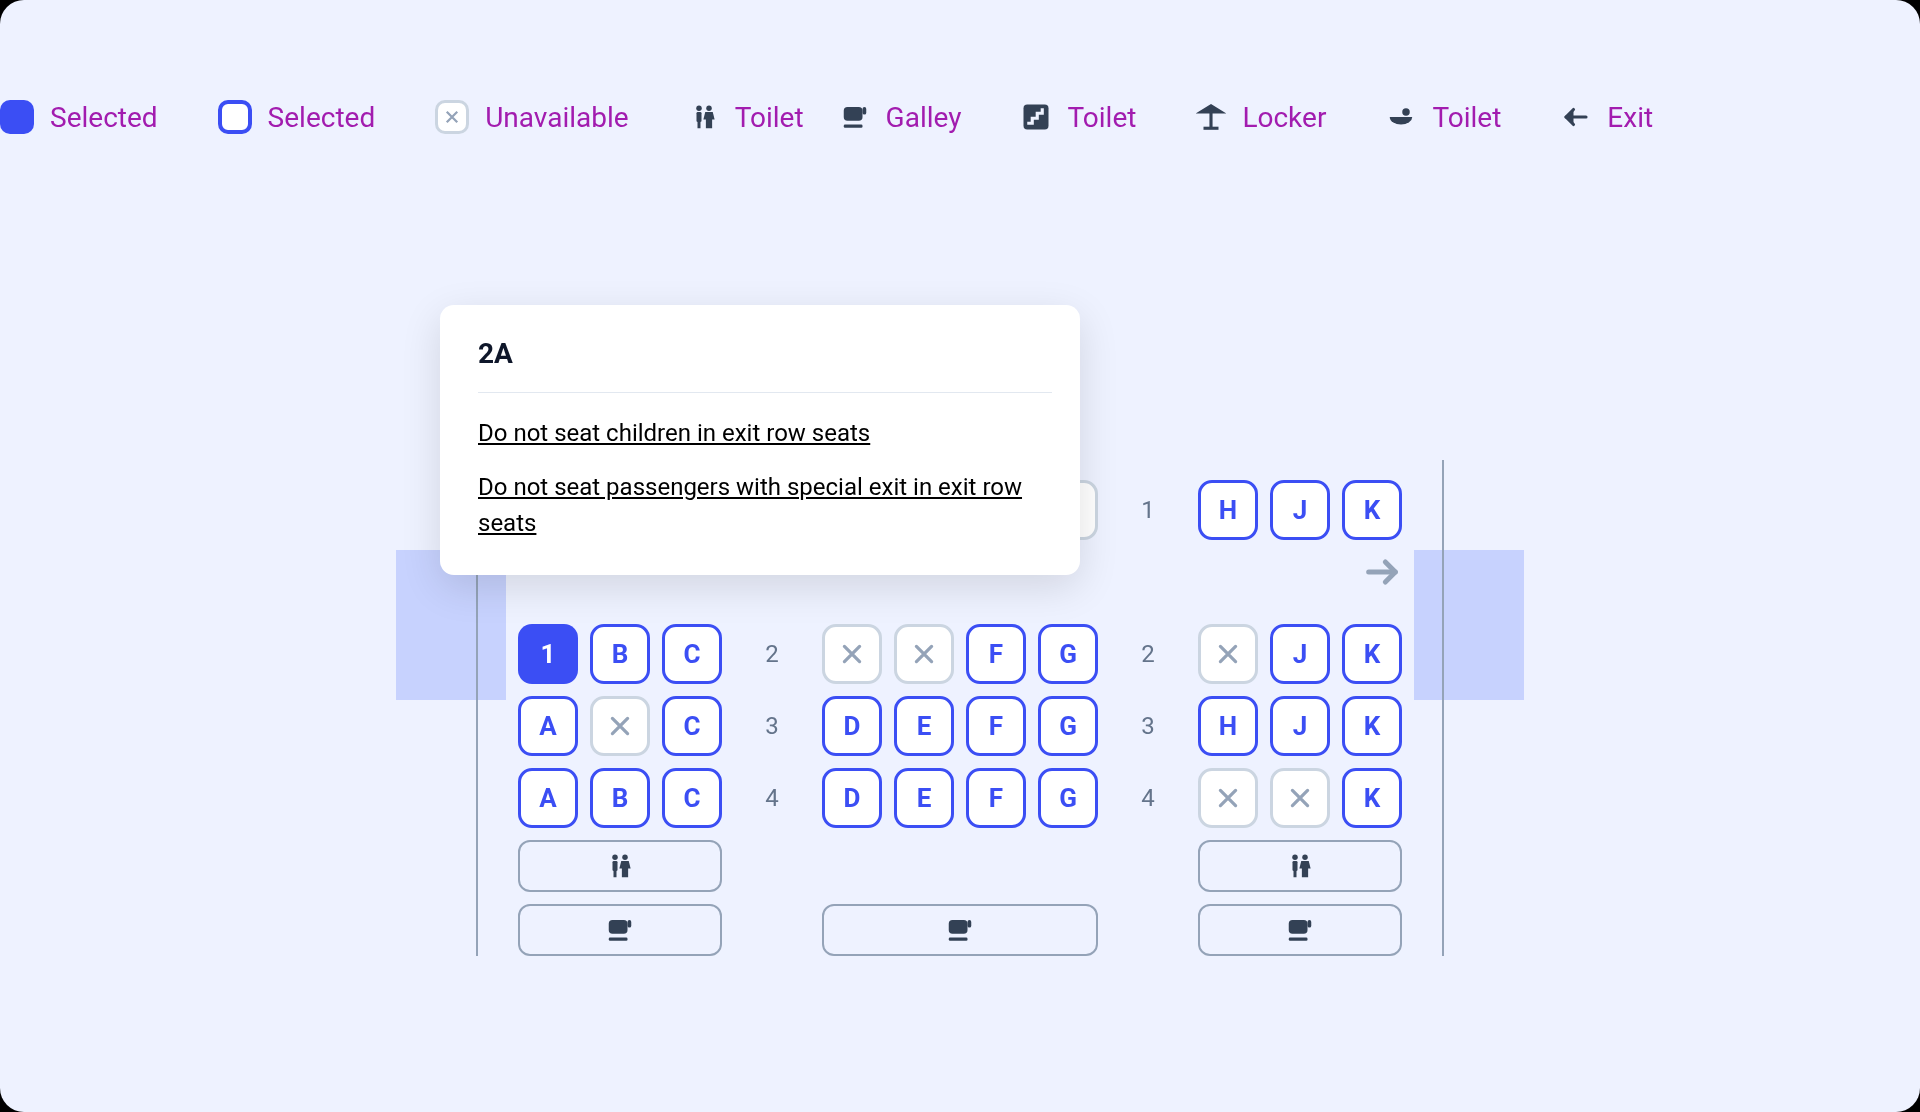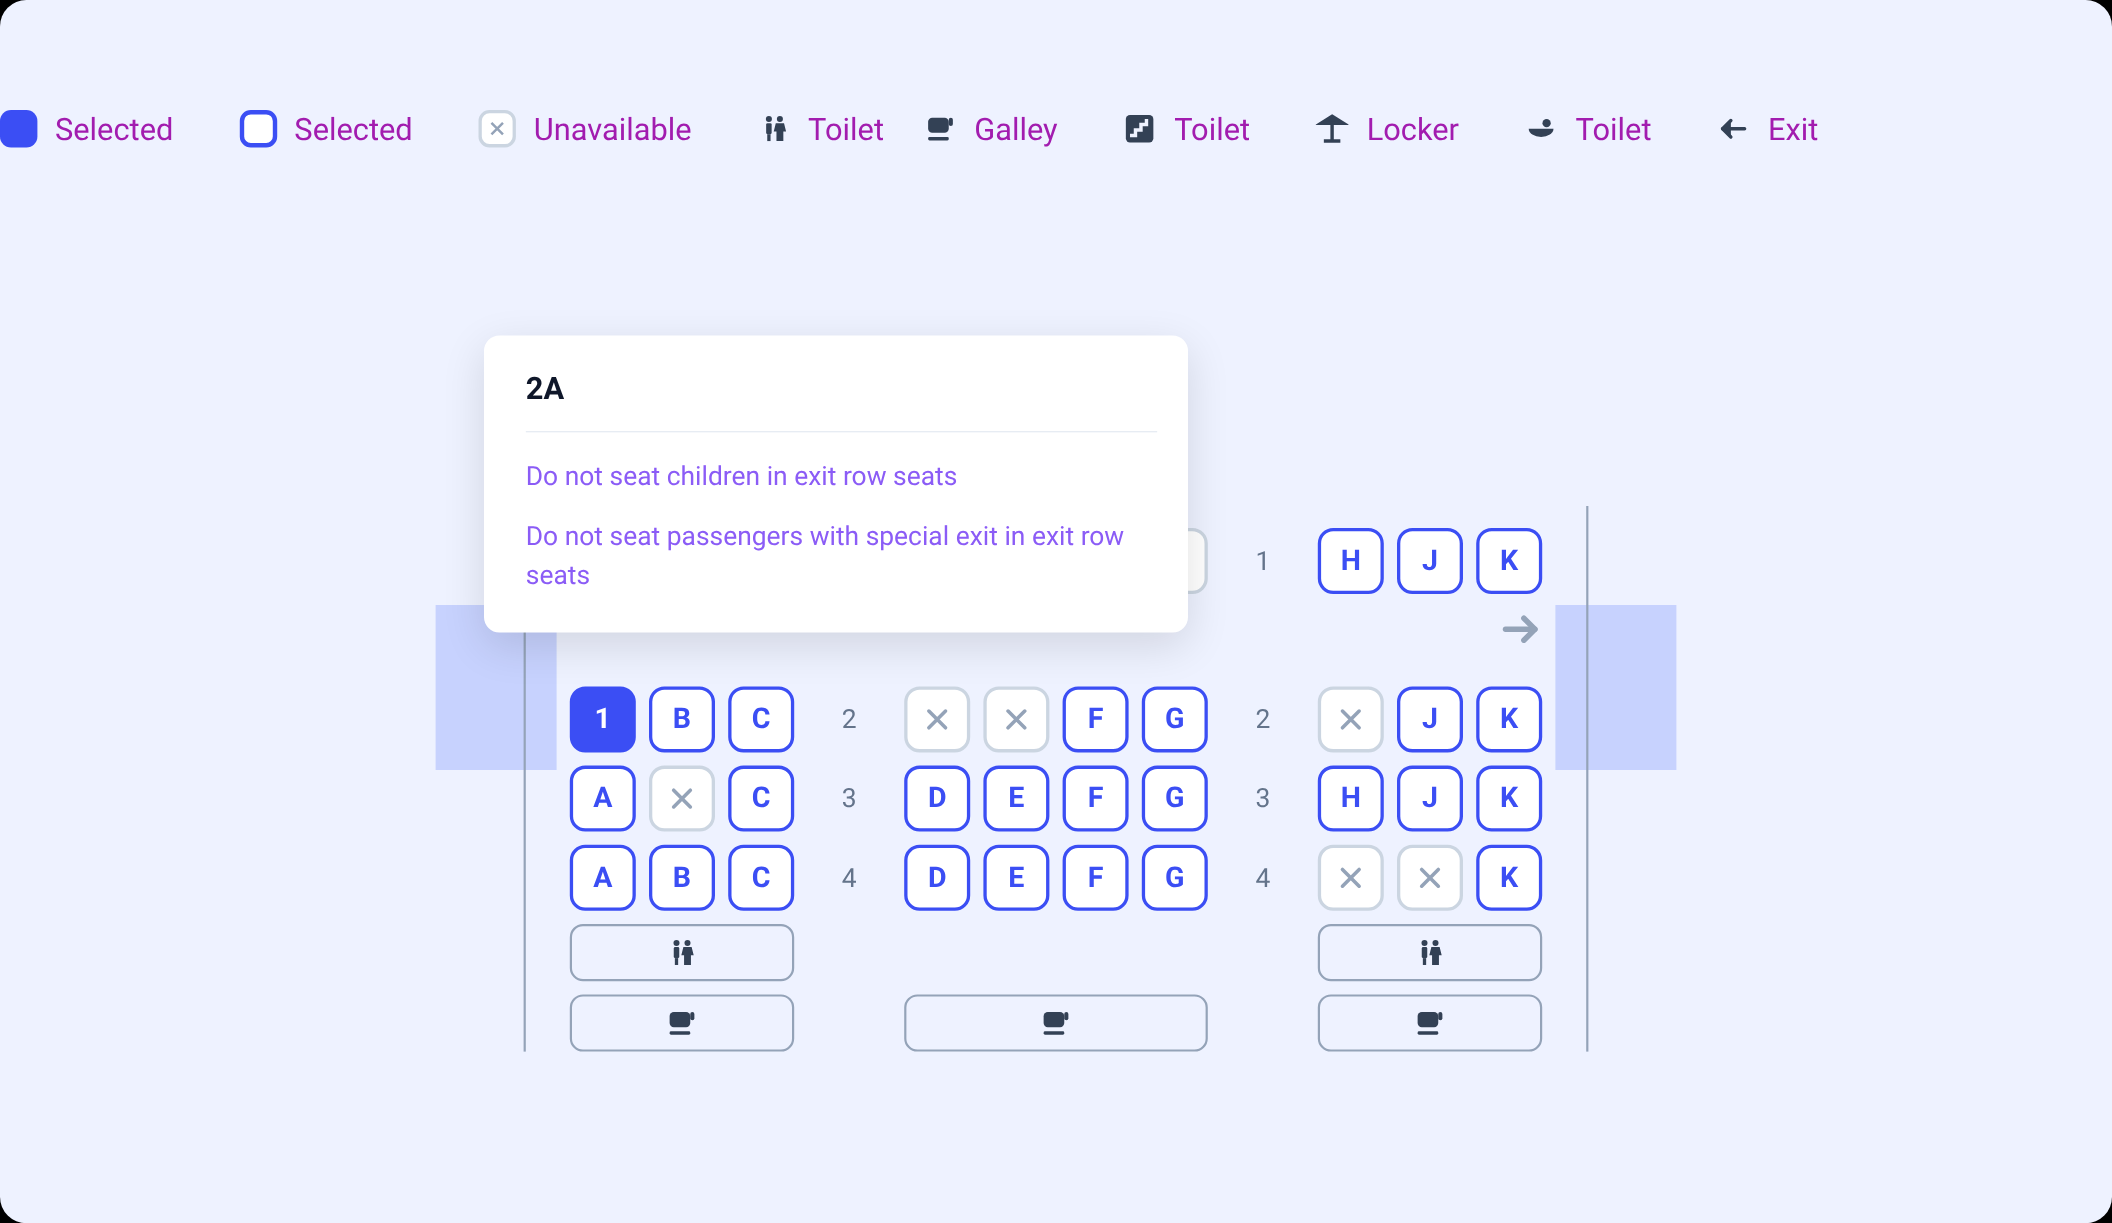--- a/index.html
+++ b/index.html
@@ -127,21 +127,21 @@
     border-radius: 14px;
     box-shadow: 0 12px 40px rgba(0,0,0,0.12);
     padding: 32px 28px 34px 38px;
     z-index: 10;
   }
   .popover-header { display:flex; gap:14px; align-items: baseline; font-size:28px; }
   .popover-header .seatcode { font-weight:700; color:#0f172a; }
   .popover-header .seattype { color:#1e293b; }
   .popover hr { border:none; border-top:1px solid #e2e8f0; margin: 22px 0; }
   .popover-notes { display:flex; flex-direction:column; gap:18px; }
-  .popover-notes div { color:#8b5cf6; font-size:24px; line-height:1.5; }
+  .popover-notes div { color:#000000; font-size:24px; line-height:1.5;text-decoration:underline; }
 </style>
 </head>
 <body>
 
 <div class="canvas">
 
   <div class="legend">
     <div class="legend-row">
       <div class="legend-item">
         <span class="swatch selected"></span>

